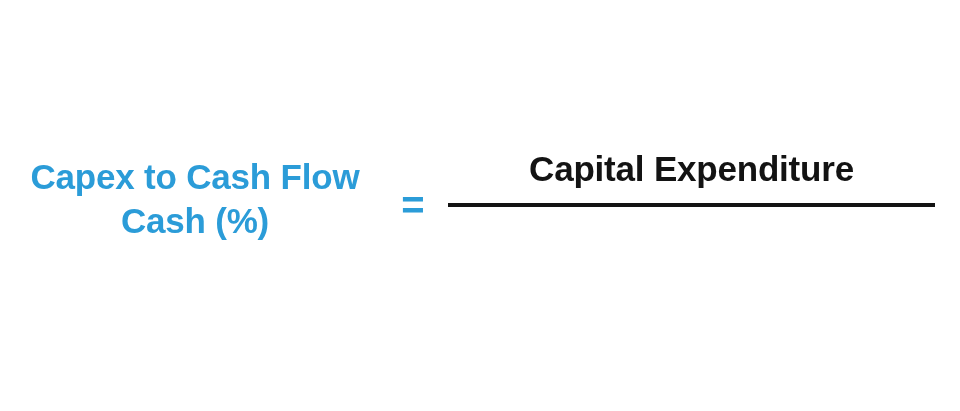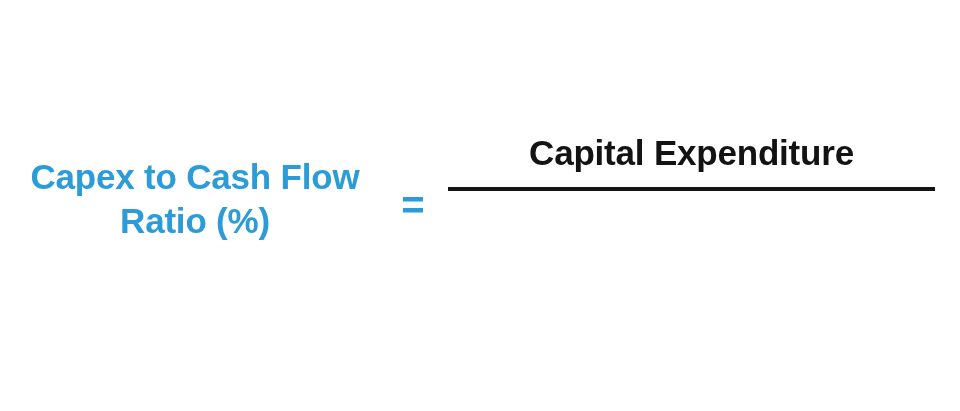--- a/index.html
+++ b/index.html
@@ -50,21 +50,21 @@
     color: #2B9CD8;
     font-size: 40px;
     font-weight: bold;
     line-height: 44px;
   }
 
   
   .fraction {
     position: absolute;
     left: 448px;
-    top: 124px;
+    top: 140px;
     width: 487px;
   }
   .fraction-numerator,
   .fraction-denominator {
     text-align: center;
     color: #131313;
     font-size: 35px;
     font-weight: bold;
     line-height: 44px;
     letter-spacing: -0.2px;
@@ -89,21 +89,21 @@
     margin: 5px 0 6px 0;
   }
 </style>
 </head>
 <body>
 
 <div class="formula-canvas">
 
   <div class="lhs-label">
     <span class="lhs-line">Capex to Cash Flow</span>
-    <span class="lhs-line">Ratio (%)</span>
+    <span class="lhs-line">Cash (%)</span>
   </div>
 
   <div class="equals-sign">=</div>
 
   <div class="fraction">
     <div class="fraction-numerator">Capital Expenditure</div>
     <div class="fraction-bar"></div>
   </div>
 
 </div>

